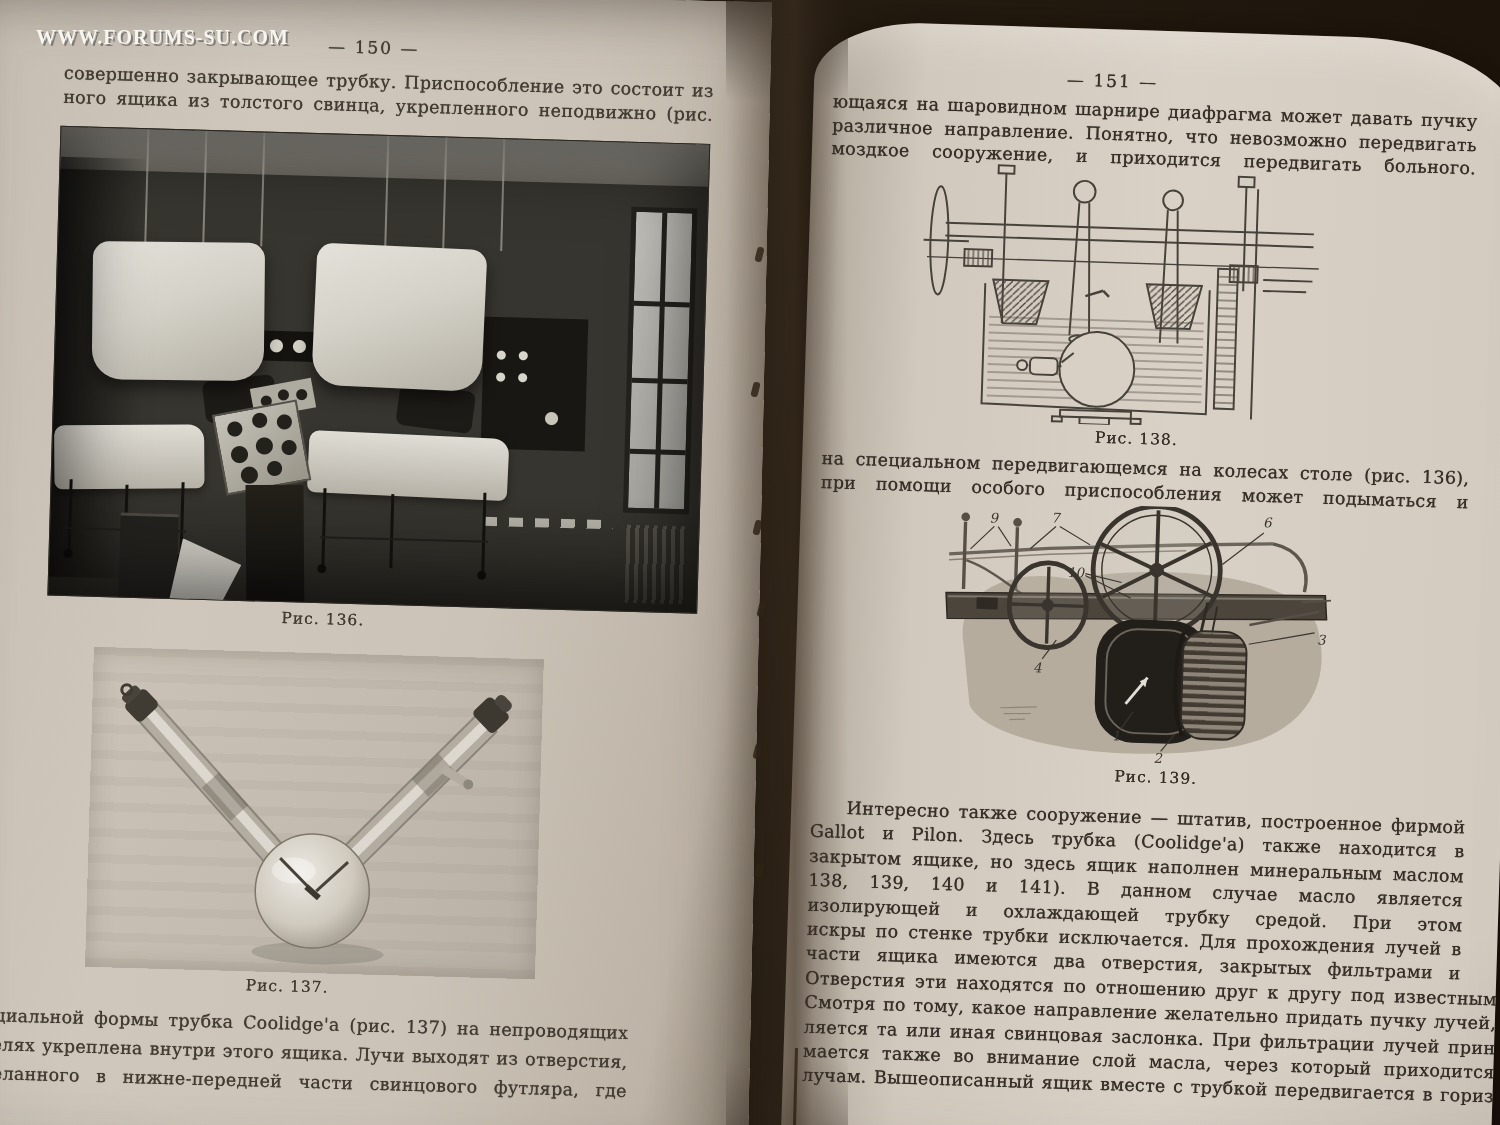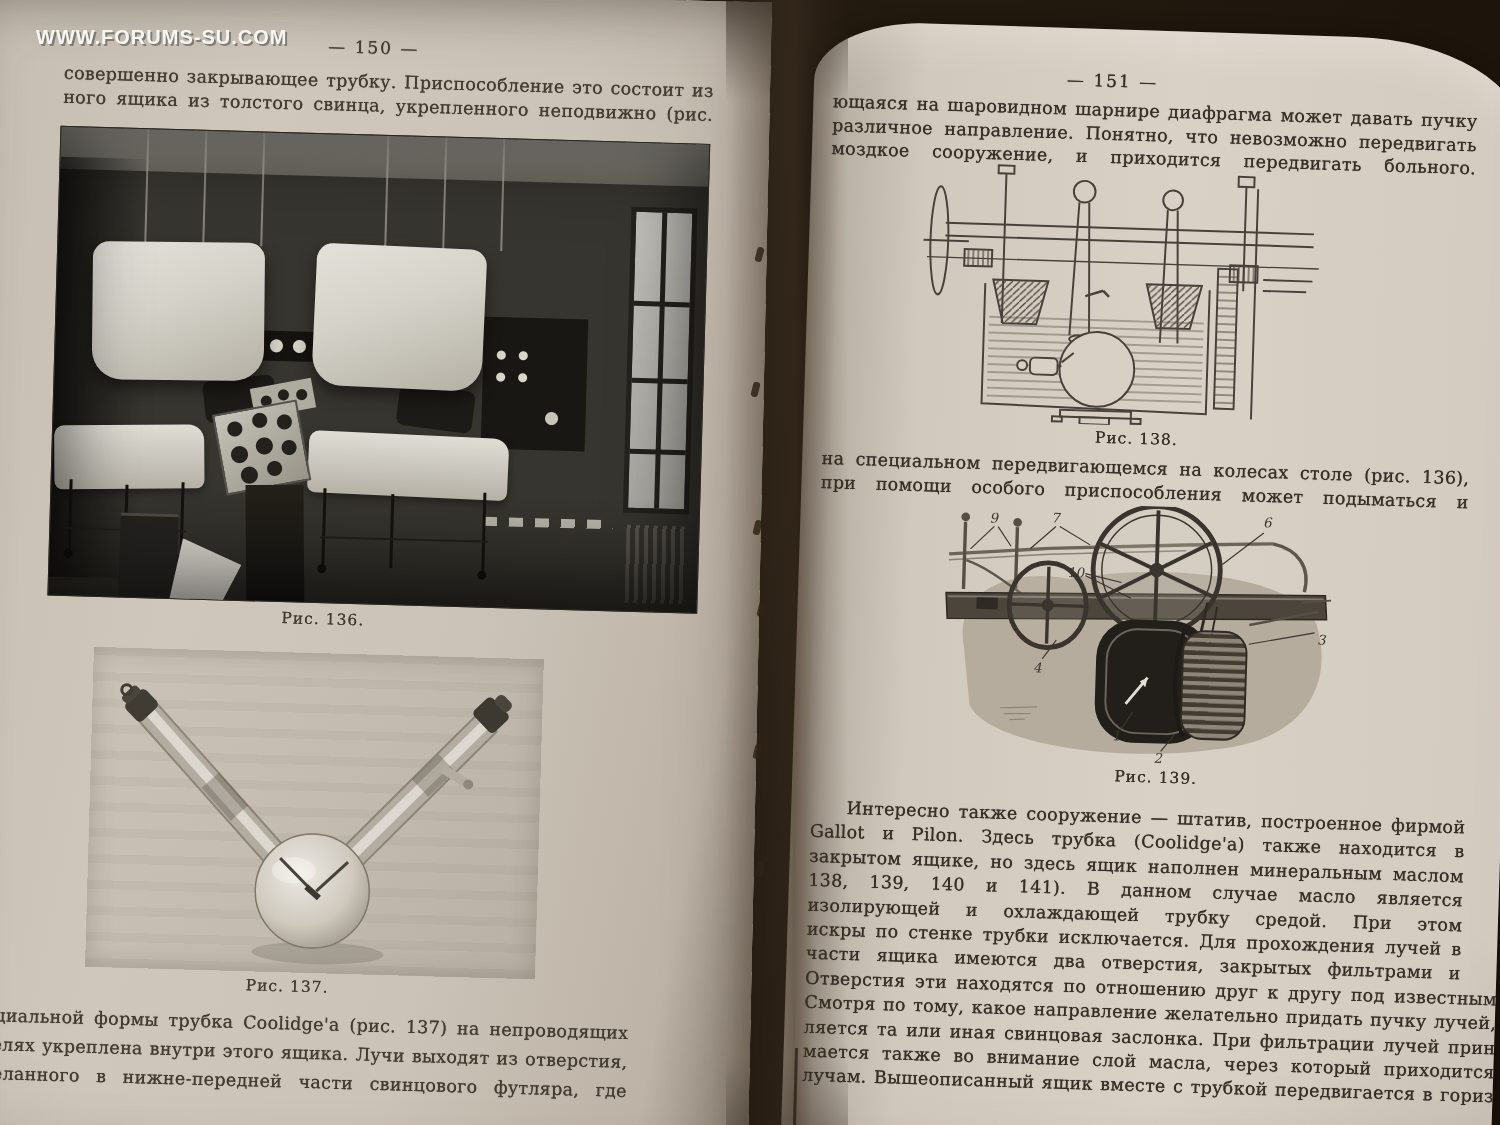--- a/index.html
+++ b/index.html
@@ -31,21 +31,21 @@
   
   .page-left-content{left:0;top:0;width:770px;height:1125px;z-index:2;transform:rotate(1.6deg);transform-origin:0 0;color:#423b31;}
   .page-right-content{left:830px;top:0;width:670px;height:1125px;z-index:4;transform:rotate(1.8deg);transform-origin:0 0;color:#362f27;}
 
   .txt{font-size:17.5px;line-height:23.5px;letter-spacing:.3px;white-space:nowrap;
        text-shadow:0 0 .7px currentColor;}
   .jline{white-space:normal;text-align:justify;text-align-last:justify;height:23.5px;overflow:hidden;}
   .pagenum{font-size:17px;text-align:center;letter-spacing:2px;text-shadow:0 0 .7px currentColor;}
   .caption{font-size:15.5px;text-align:center;letter-spacing:1px;text-shadow:0 0 .5px currentColor;}
 
-  .watermark{left:36px;top:26px;z-index:9;font-family:Liberation Sans, sans-serif;font-weight:bold;
+  .watermark{left:36px;top:26px;z-index:9;font-family:Liberation Serif, serif;font-weight:bold;
      font-size:20px;color:#f7f5f0;letter-spacing:1px;text-shadow:2px 2px 0 rgba(70,70,70,.55);}
 
   
   .f136{overflow:hidden;background:#37352f;border:1px solid #2a2722;}
   .f136 .ceiling{left:0;top:0;width:100%;height:42px;background:linear-gradient(#a09d94,#6e6b63);}
   .f136 .leftwall{left:0;top:30px;width:90px;height:420px;background:linear-gradient(to right,rgba(0,0,0,.55),rgba(0,0,0,0));}
   .f136 .wire{width:2px;background:rgba(200,197,188,.55);top:0;}
   .f136 .shroud{background:linear-gradient(160deg,#e4e1da 0%,#d4d1c8 45%,#b4b0a5 100%);
       border-radius:16px 16px 30px 30px;box-shadow:0 8px 16px rgba(0,0,0,.5);}
   .f136 .mount{background:#1d1b17;border-radius:8px;}

